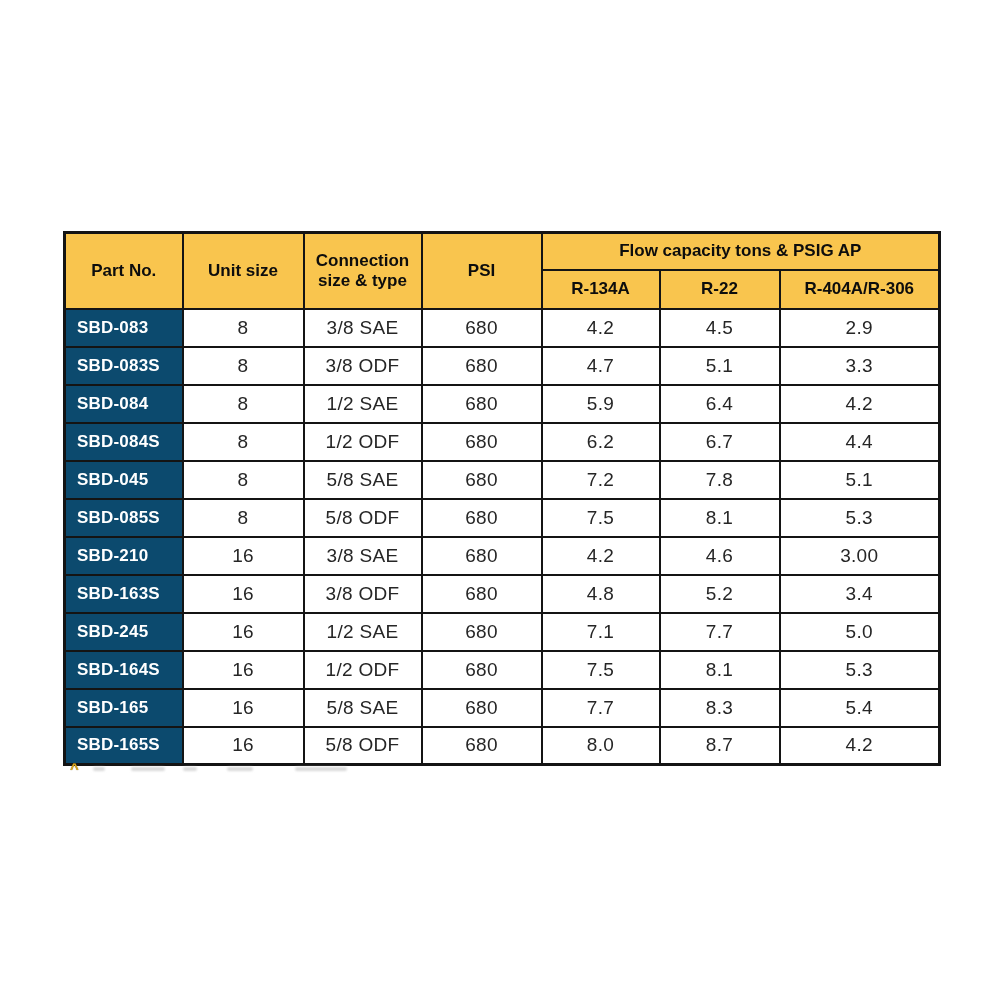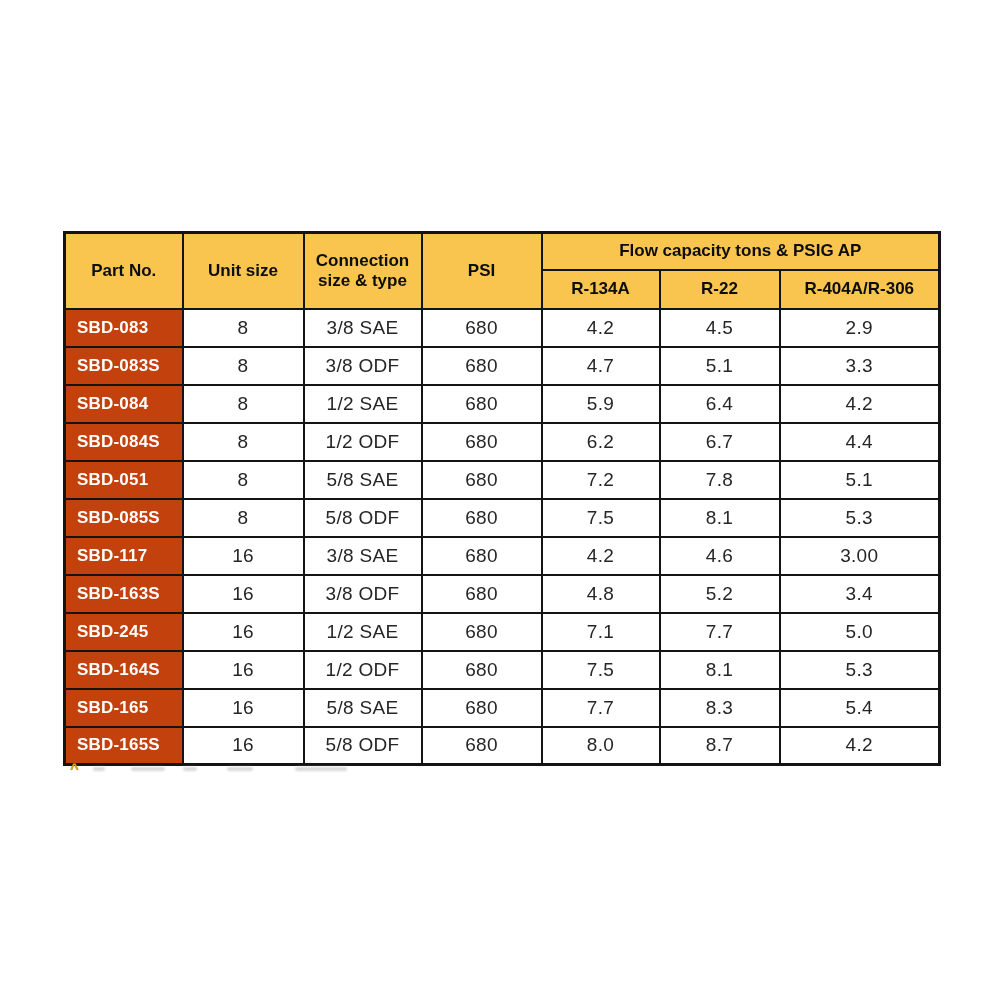--- a/index.html
+++ b/index.html
@@ -47,21 +47,21 @@
   tr.hdr-sub { height: 39px; }
   tbody tr { height: 38px; }
   tbody td {
     font-size: 19px;
     font-weight: 400;
     color: #262626;
     letter-spacing: 0.3px;
     background: #ffffff;
   }
   tbody td.part-cell {
-    background: #c2410c;
+    background: #0c4a6e;
     color: #ffffff;
     font-weight: 700;
     font-size: 17px;
     text-align: left;
     padding-left: 11px;
     letter-spacing: 0.2px;
   }
   .footnote {
     position: absolute;
     left: 70px;
@@ -156,39 +156,39 @@
           <tr>
             <td class="part-cell">SBD-084S</td>
             <td>8</td>
             <td>1/2 ODF</td>
             <td>680</td>
             <td>6.2</td>
             <td>6.7</td>
             <td>4.4</td>
           </tr>
           <tr>
-            <td class="part-cell">SBD-051</td>
+            <td class="part-cell">SBD-045</td>
             <td>8</td>
             <td>5/8 SAE</td>
             <td>680</td>
             <td>7.2</td>
             <td>7.8</td>
             <td>5.1</td>
           </tr>
           <tr>
             <td class="part-cell">SBD-085S</td>
             <td>8</td>
             <td>5/8 ODF</td>
             <td>680</td>
             <td>7.5</td>
             <td>8.1</td>
             <td>5.3</td>
           </tr>
           <tr>
-            <td class="part-cell">SBD-117</td>
+            <td class="part-cell">SBD-210</td>
             <td>16</td>
             <td>3/8 SAE</td>
             <td>680</td>
             <td>4.2</td>
             <td>4.6</td>
             <td>3.00</td>
           </tr>
           <tr>
             <td class="part-cell">SBD-163S</td>
             <td>16</td>

